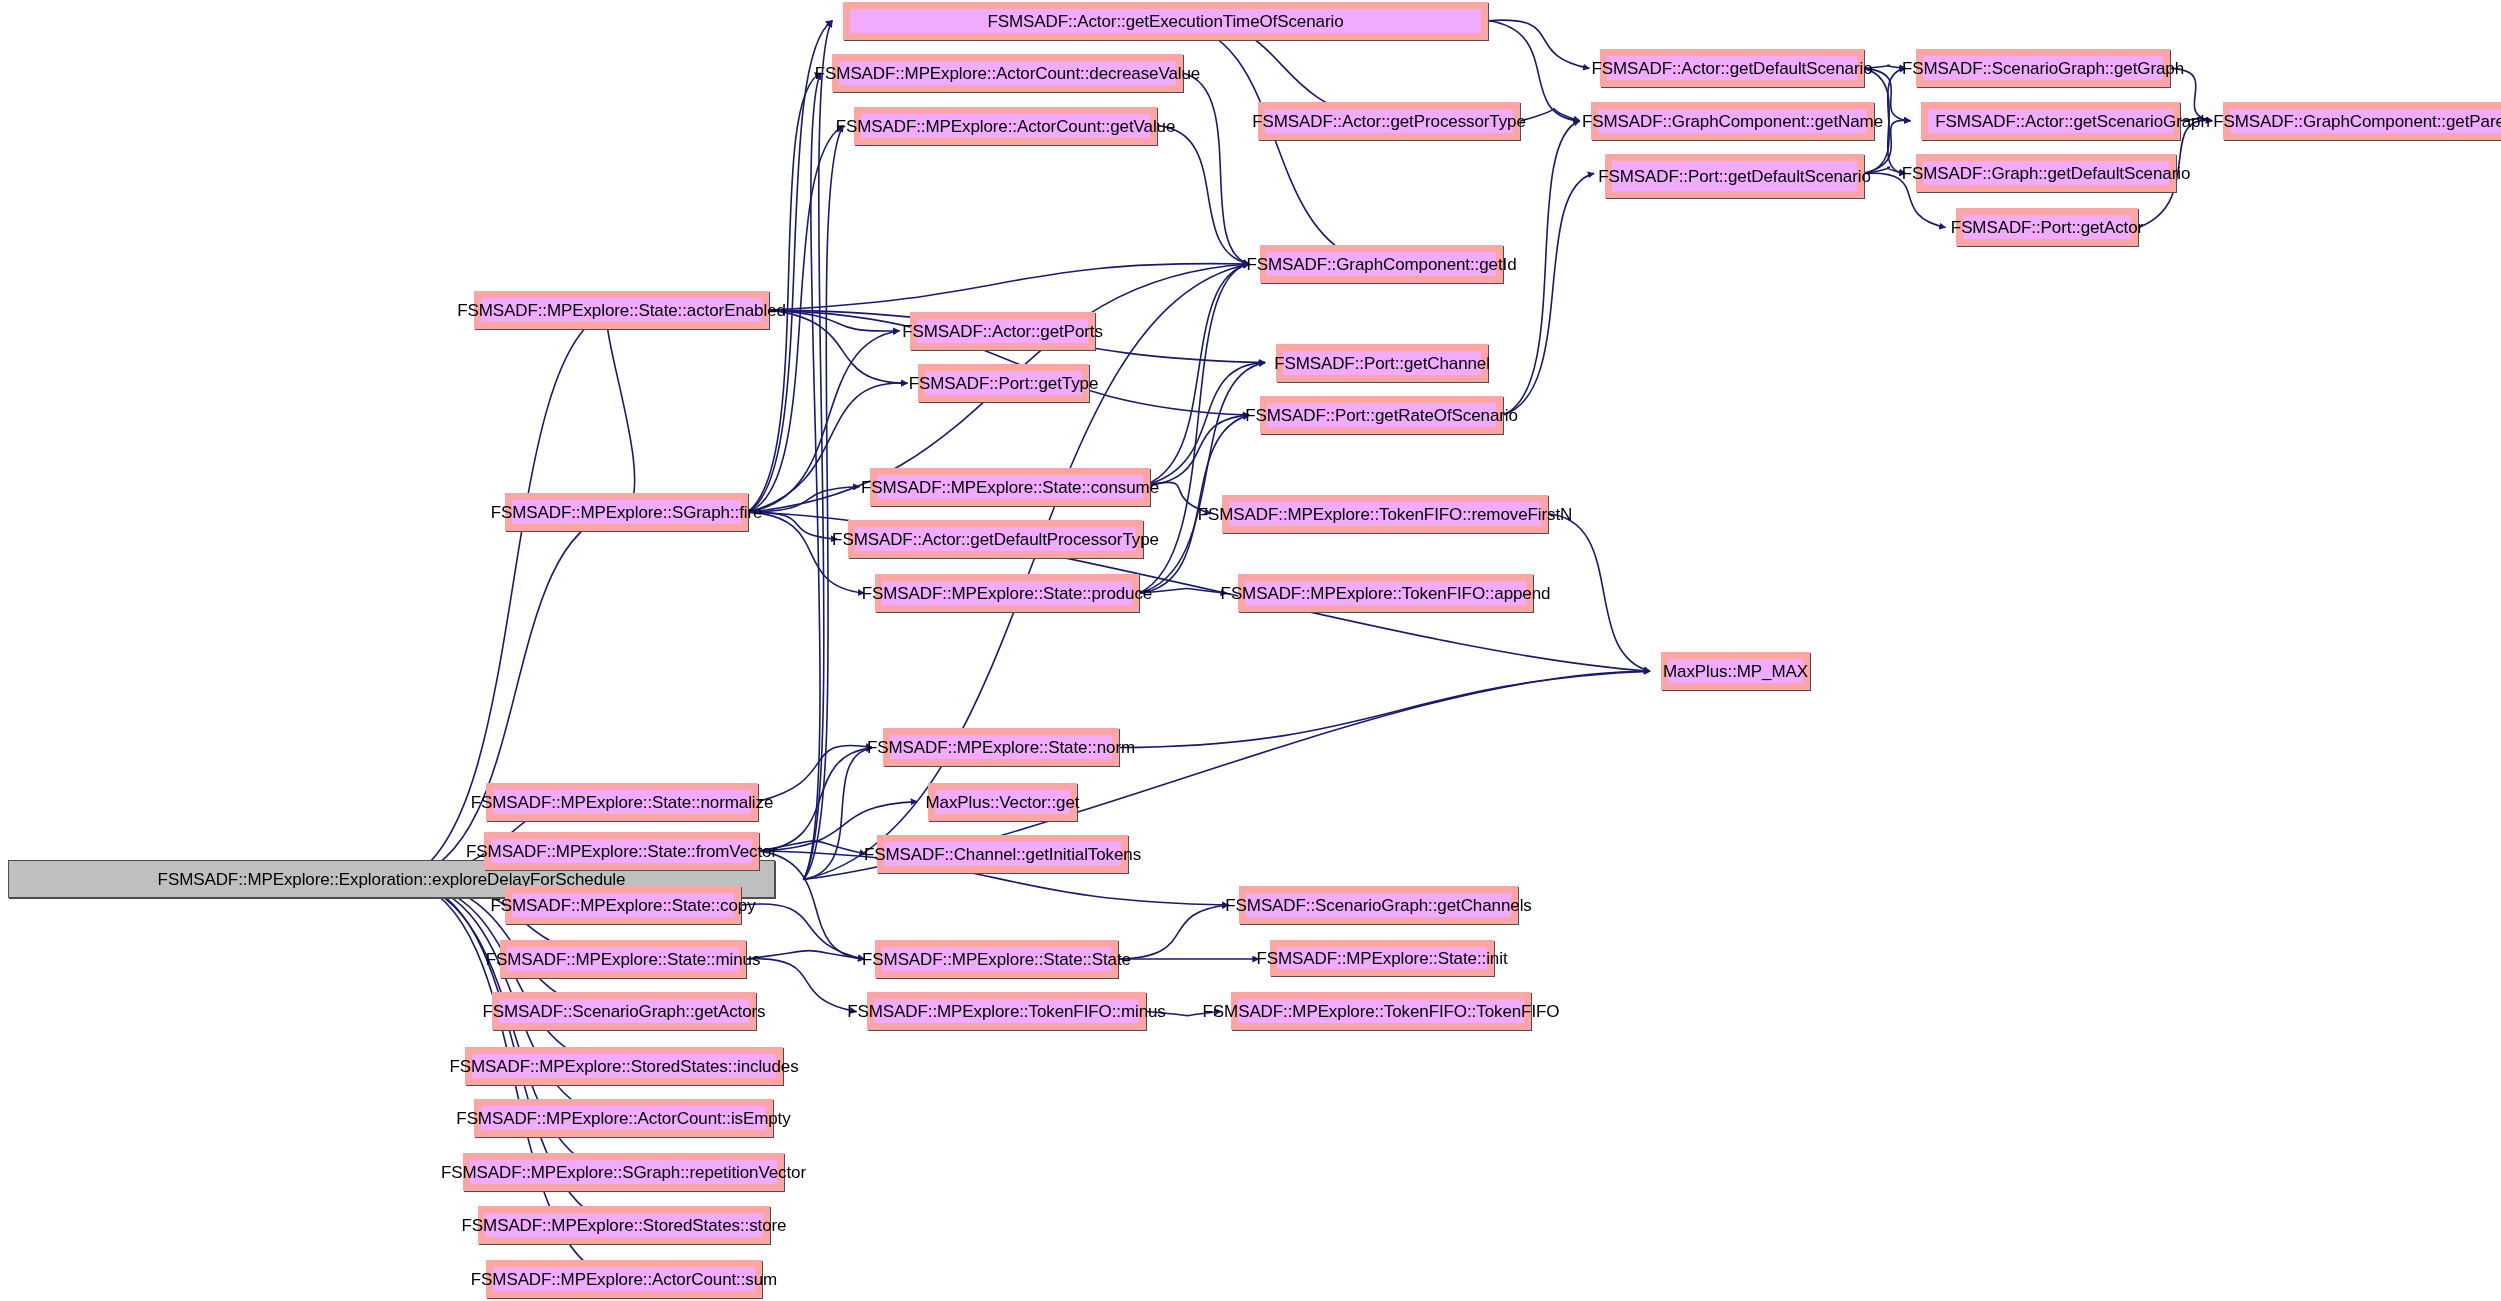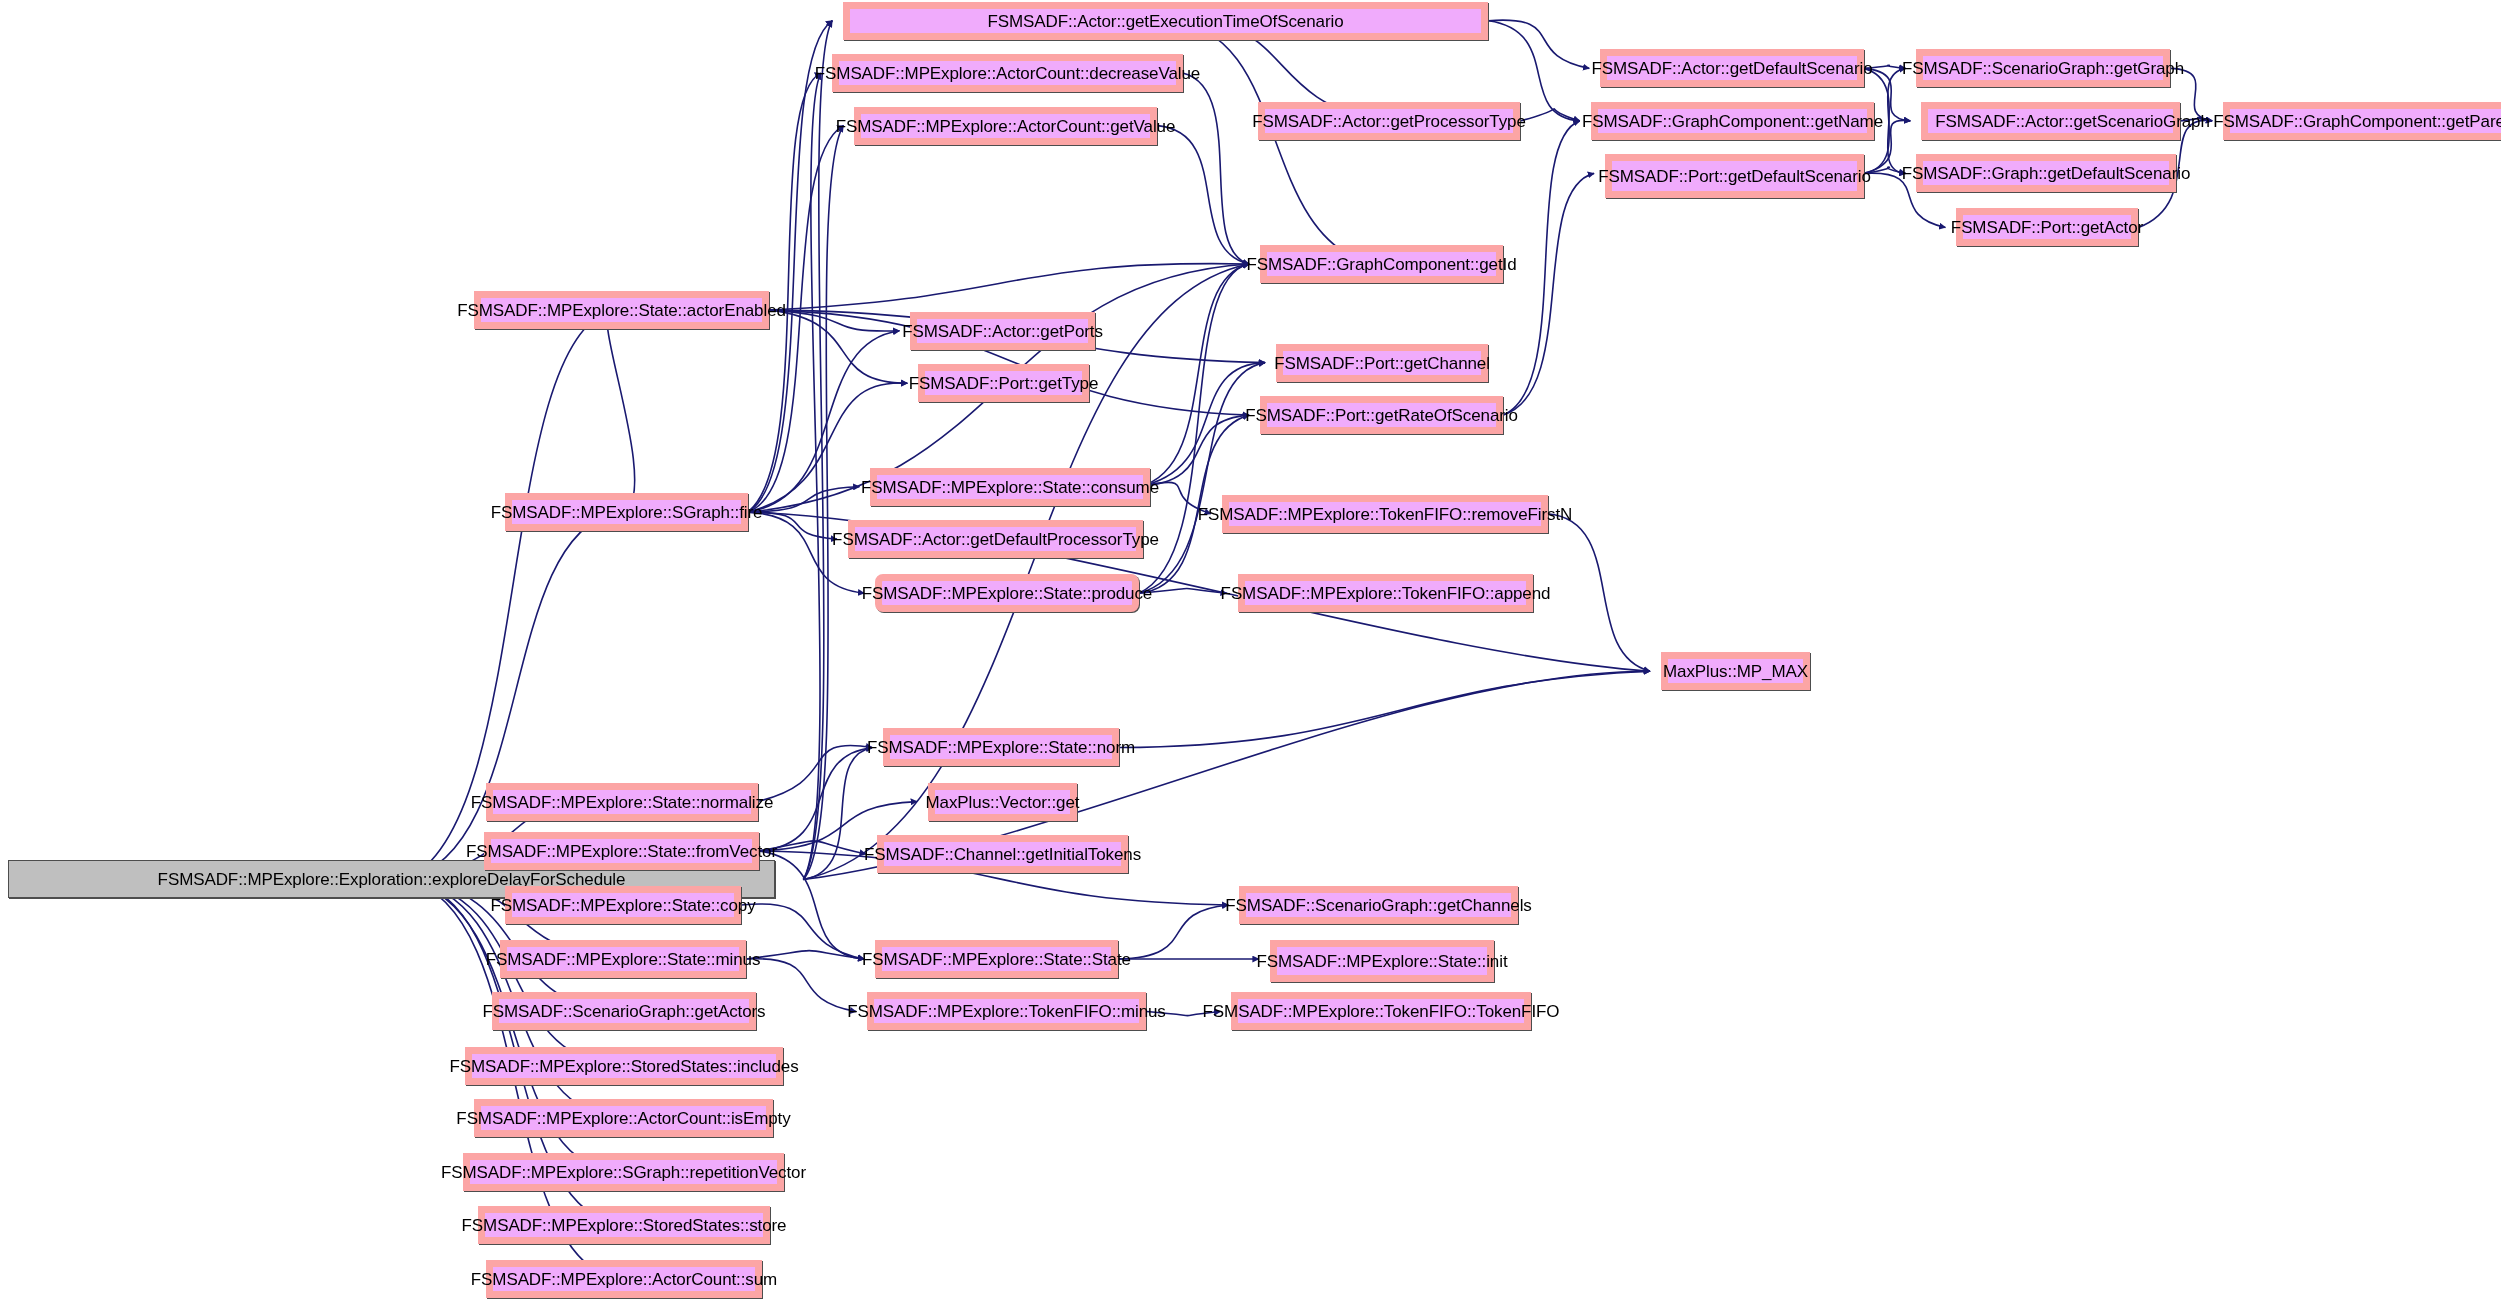--- a/index.html
+++ b/index.html
@@ -198,21 +198,21 @@
       </div>
       <div class="node" style="left: 505px; top: 493px; width: 243px; height: 38px;">
         <span class="node-label">FSMSADF::MPExplore::SGraph::fire</span>
       </div>
       <div class="node" style="left: 1222px; top: 495px; width: 326px; height: 38px;">
         <span class="node-label">FSMSADF::MPExplore::TokenFIFO::removeFirstN</span>
       </div>
       <div class="node" style="left: 848px; top: 520px; width: 295px; height: 38px;">
         <span class="node-label">FSMSADF::Actor::getDefaultProcessorType</span>
       </div>
-      <div class="node" style="left: 875px; top: 574px; width: 264px; height: 38px; border-radius: 8px;">
+      <div class="node" style="left: 875px; top: 574px; width: 264px; height: 38px;">
         <span class="node-label">FSMSADF::MPExplore::State::produce</span>
       </div>
       <div class="node" style="left: 1238px; top: 574px; width: 295px; height: 38px;">
         <span class="node-label">FSMSADF::MPExplore::TokenFIFO::append</span>
       </div>
       <div class="node" style="left: 1661px; top: 652px; width: 149px; height: 38px;">
         <span class="node-label">MaxPlus::MP_MAX</span>
       </div>
       <div class="node" style="left: 883px; top: 728px; width: 236px; height: 38px;">
         <span class="node-label">FSMSADF::MPExplore::State::norm</span>
@@ -231,21 +231,21 @@
       </div>
       <div class="node" style="left: 1239px; top: 886px; width: 279px; height: 38px;">
         <span class="node-label">FSMSADF::ScenarioGraph::getChannels</span>
       </div>
       <div class="node" style="left: 505px; top: 886px; width: 236px; height: 38px;">
         <span class="node-label">FSMSADF::MPExplore::State::copy</span>
       </div>
       <div class="node" style="left: 875px; top: 940px; width: 243px; height: 38px;">
         <span class="node-label">FSMSADF::MPExplore::State::State</span>
       </div>
-      <div class="node" style="left: 1270px; top: 940px; width: 224px; height: 42px;">
+      <div class="node" style="left: 1270px; top: 940px; width: 224px; height: 36px;">
         <span class="node-label">FSMSADF::MPExplore::State::init</span>
       </div>
       <div class="node" style="left: 500px; top: 940px; width: 246px; height: 38px;">
         <span class="node-label">FSMSADF::MPExplore::State::minus</span>
       </div>
       <div class="node" style="left: 492px; top: 992px; width: 264px; height: 38px;">
         <span class="node-label">FSMSADF::ScenarioGraph::getActors</span>
       </div>
       <div class="node" style="left: 867px; top: 992px; width: 279px; height: 38px;">
         <span class="node-label">FSMSADF::MPExplore::TokenFIFO::minus</span>

